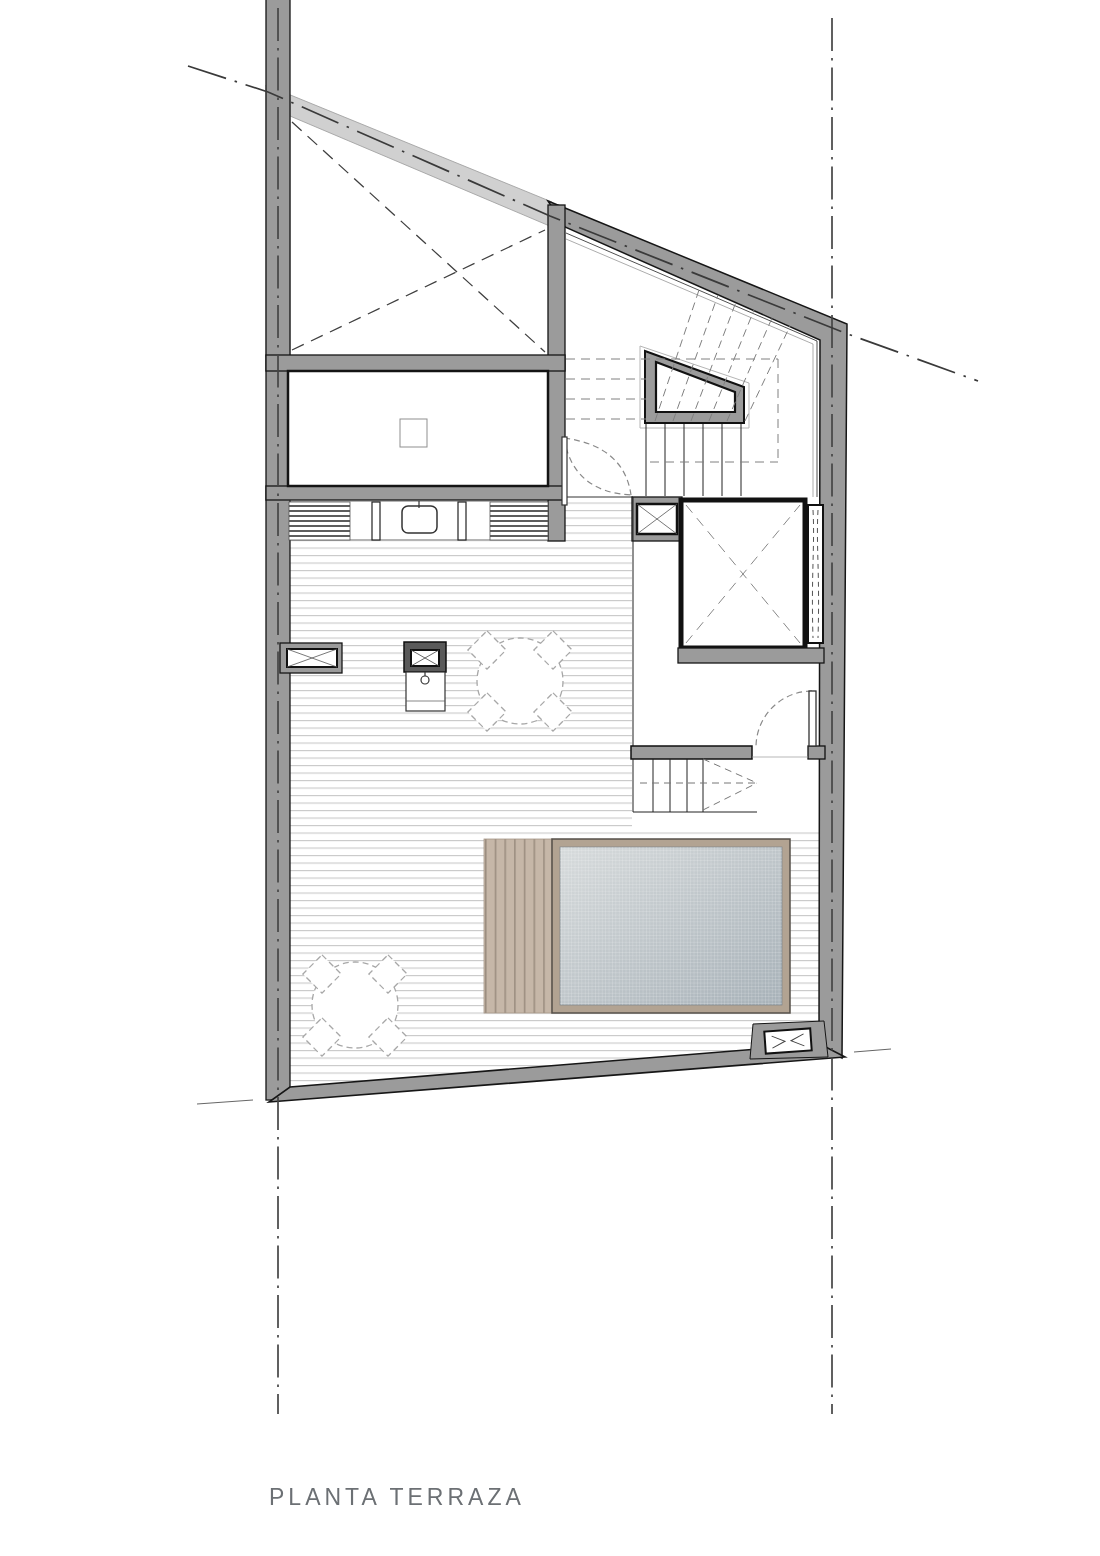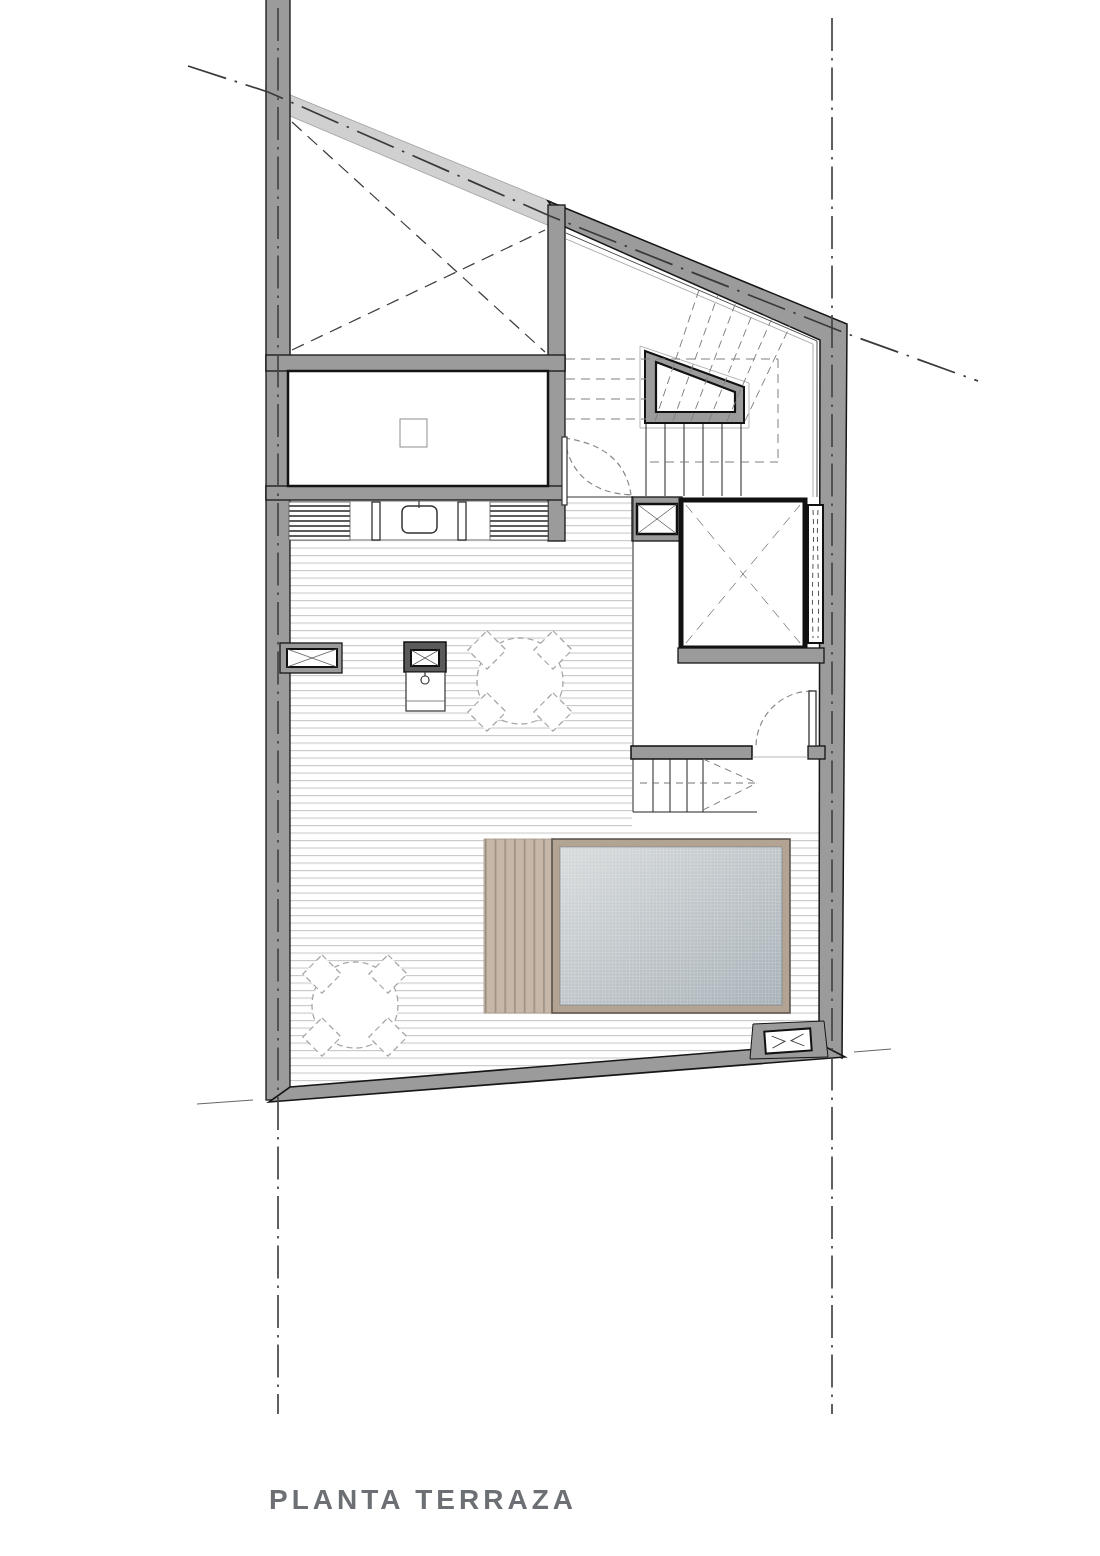--- a/index.html
+++ b/index.html
@@ -22,24 +22,24 @@
     width:1100px;height:1556px;
     background:var(--background);
     position:relative;
     font-family:"Liberation Sans", sans-serif;
     overflow:hidden;
   }
   #plan-svg{position:absolute;left:0;top:0;}
   .plan-title{
     position:absolute;
     left:269px;top:1484px;
-    font-size:28px;
+    font-size:23px;
     letter-spacing:4px;
     color:var(--title-text);
-    font-weight:700;
+    font-weight:400;
     white-space:nowrap;
     text-align:right;
   }
 </style>
 </head>
 <body>
 
 <svg id="plan-svg" width="1100" height="1556" viewBox="0 0 1100 1556">
   <defs>
     <pattern id="deckP" width="8" height="7.5" patternUnits="userSpaceOnUse">

